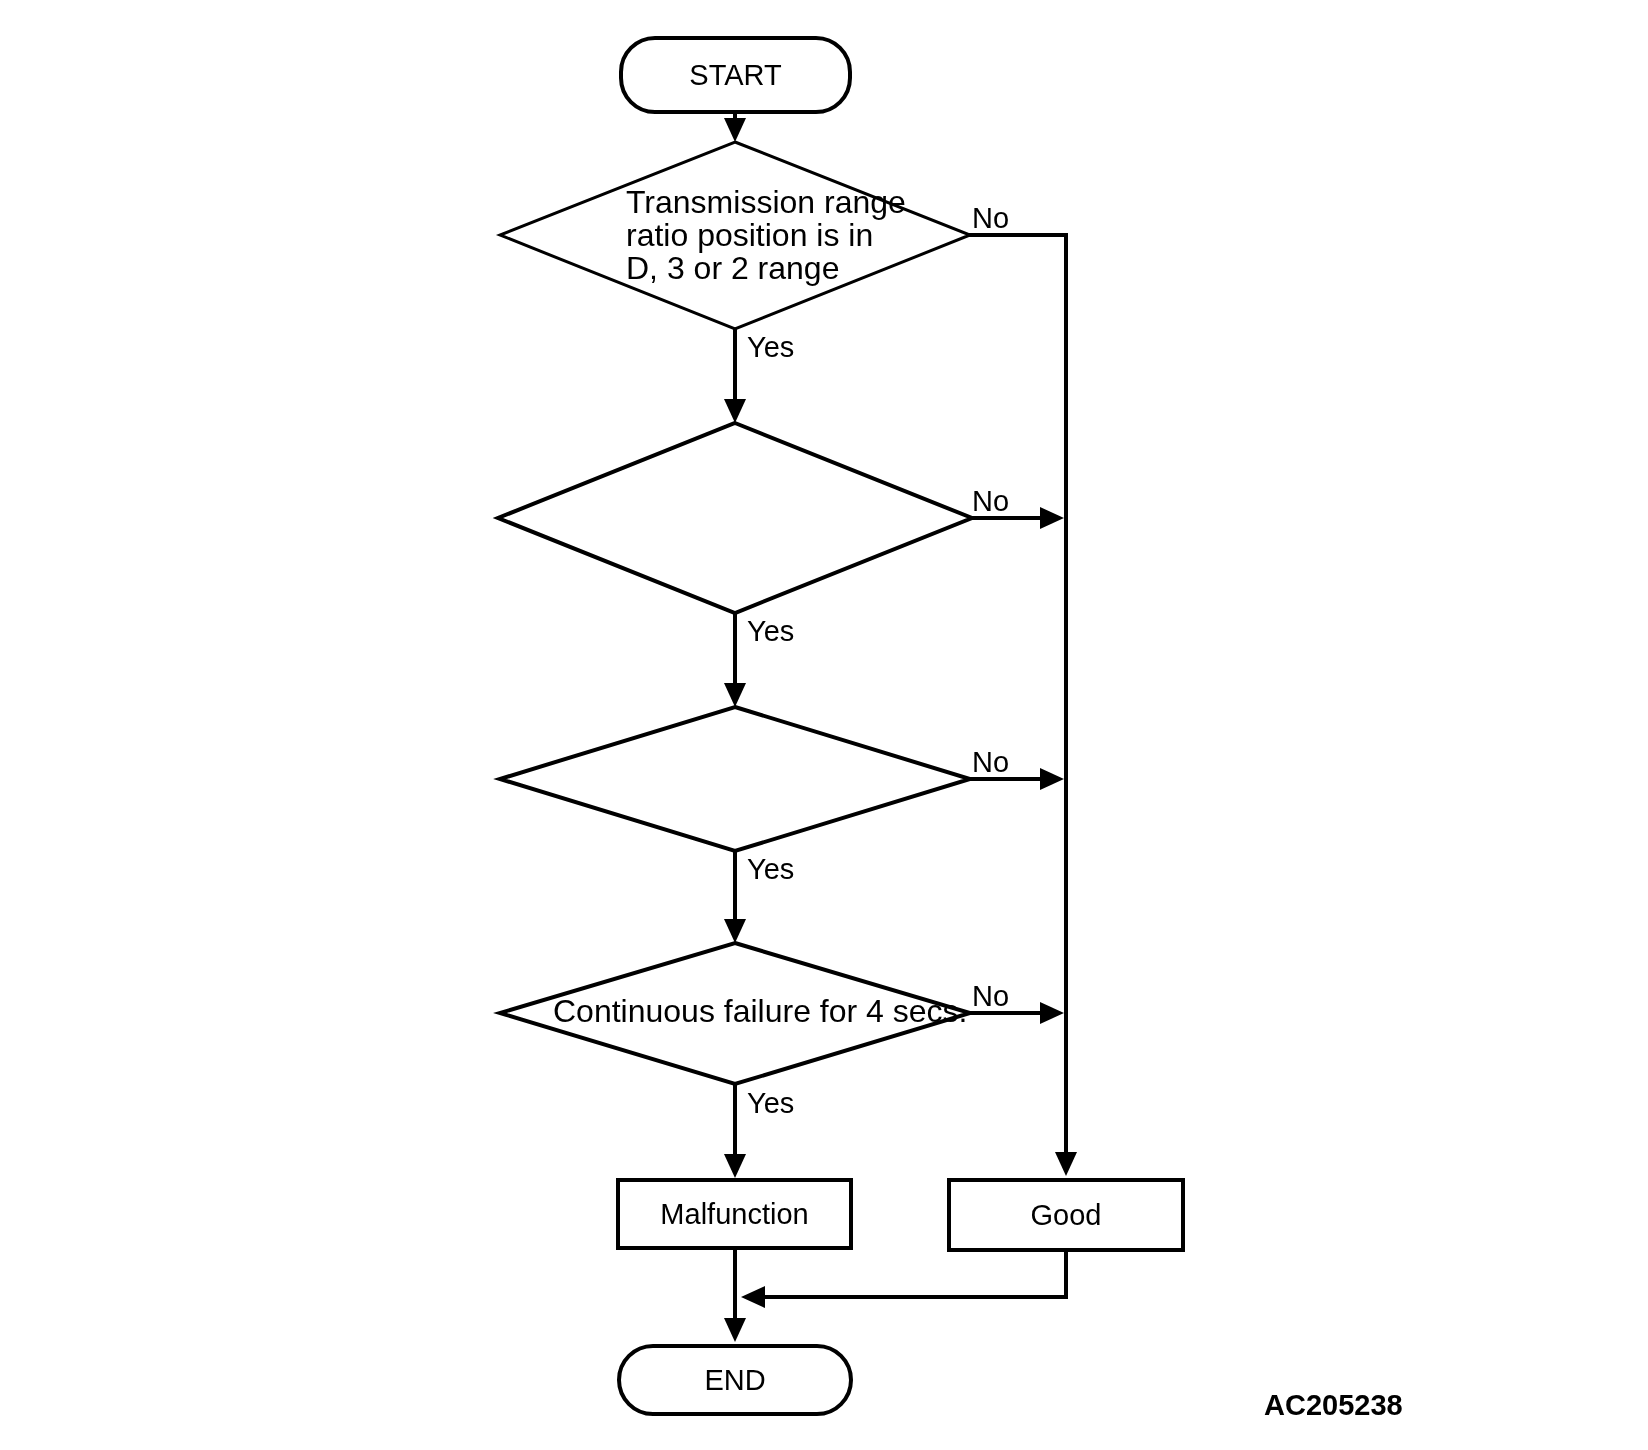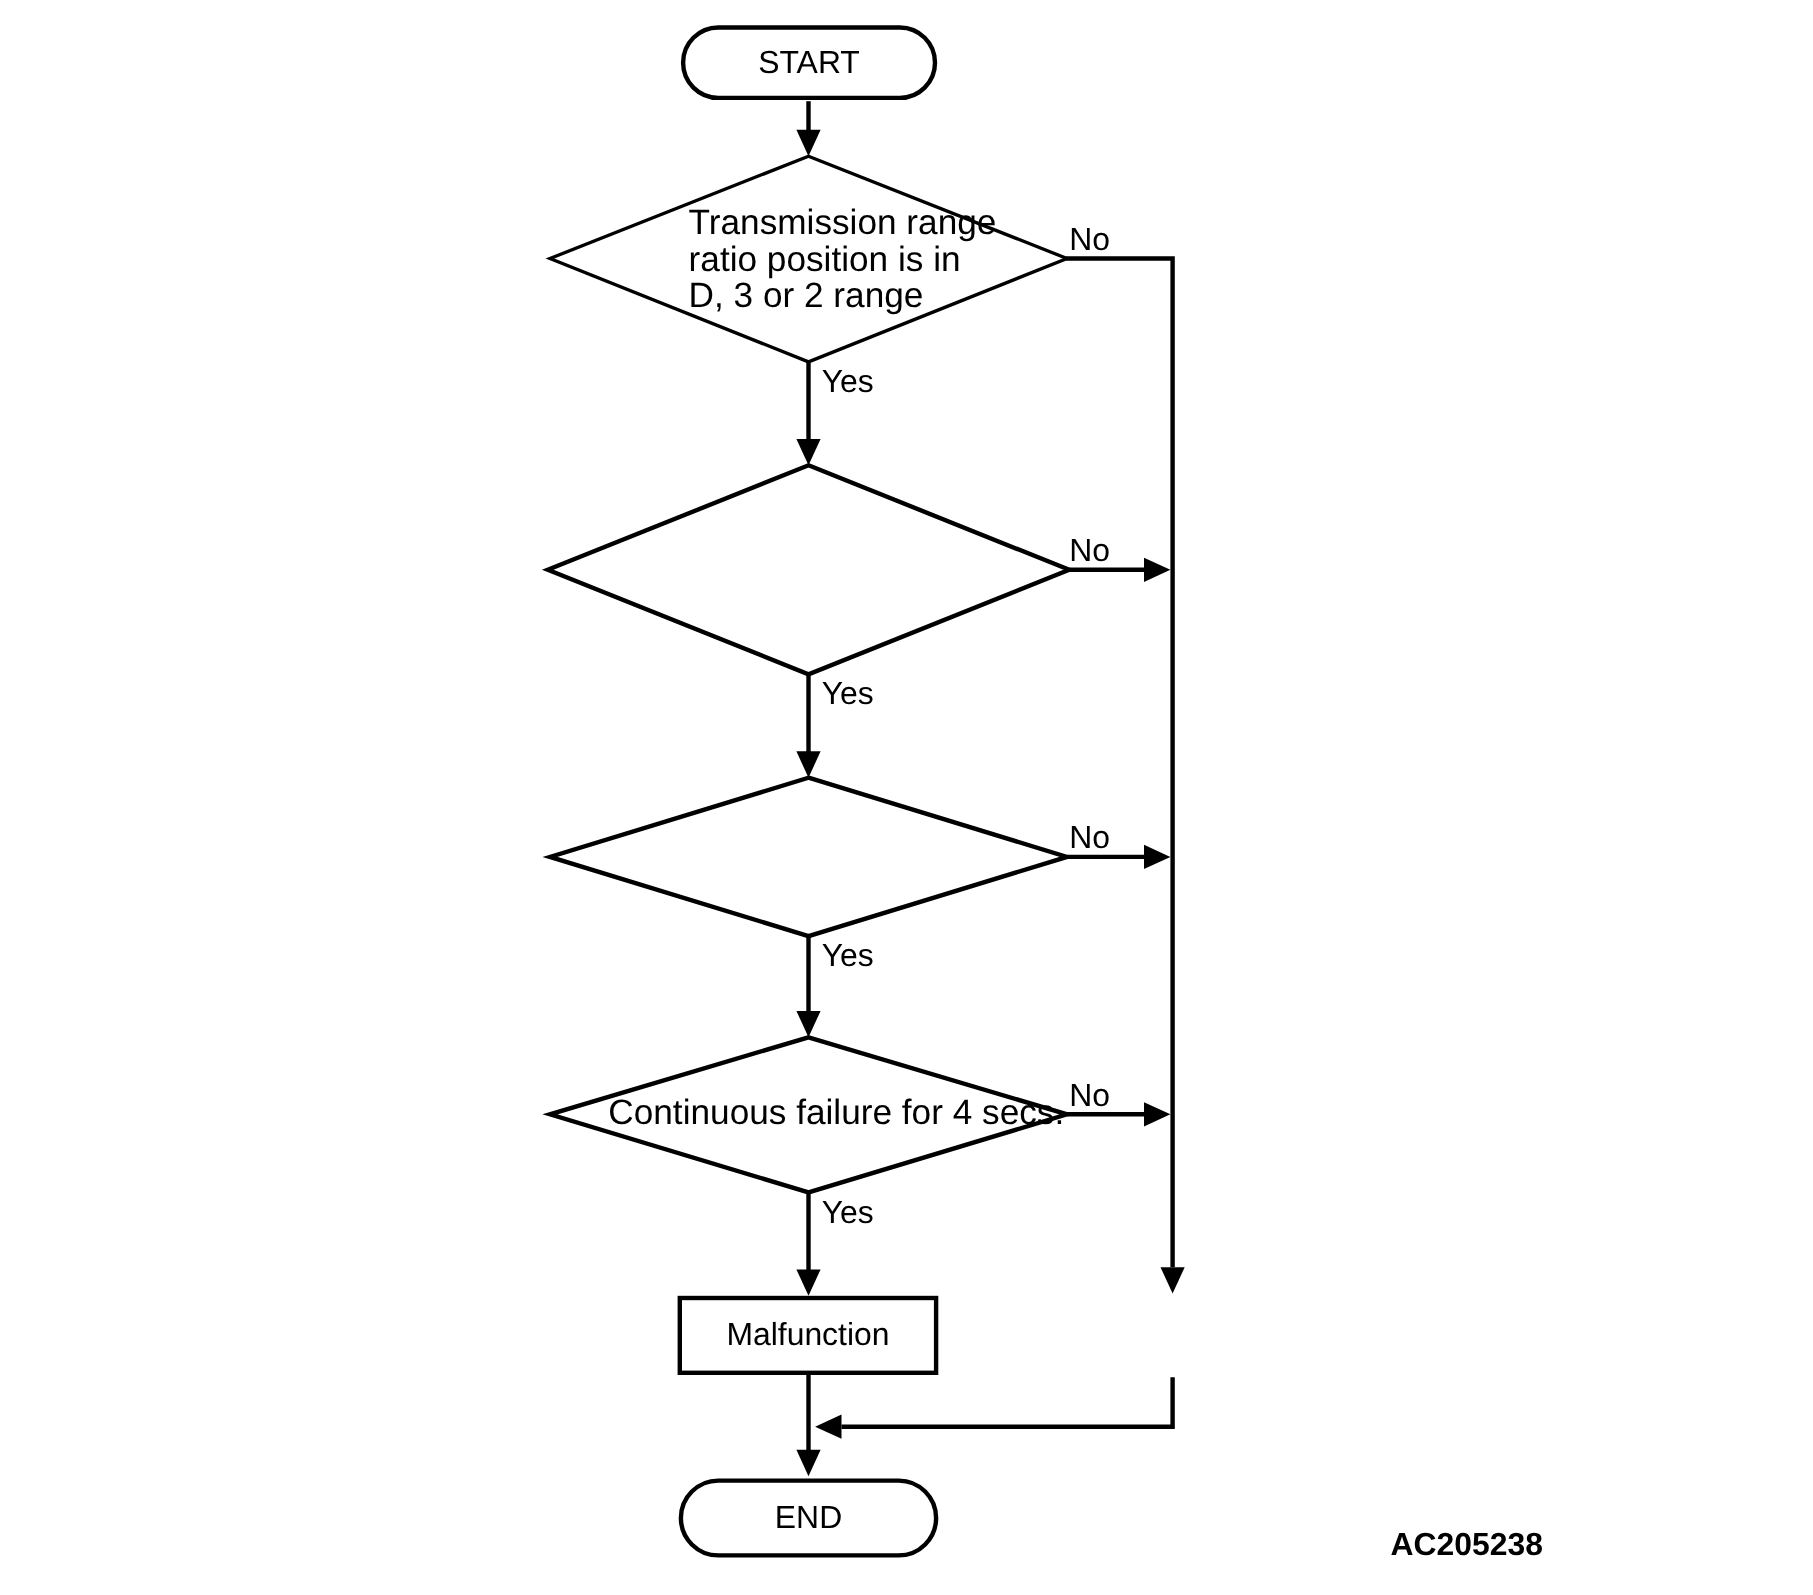--- a/index.html
+++ b/index.html
@@ -87,28 +87,31 @@
     <path class="stroke" stroke-width="4" d="M970 779 H1042"></path>
     <polygon class="head" points="1064,779 1040,768 1040,790"></polygon>
 
     <path class="stroke" stroke-width="4" d="M970 1013 H1042"></path>
     <polygon class="head" points="1064,1013 1040,1002 1040,1024"></polygon>
 
     <path class="stroke" stroke-width="4" d="M1066 1252 V1297 H765"></path>
     <polygon class="head" points="741,1297 765,1286 765,1308"></polygon>
   </svg>
 
-  <div class="node terminal" style="left:619px; top:23px; width:233px; height:68px;">
+  <div class="node terminal" style="left:619px; top:36px; width:233px; height:78px;">
     <span>START</span>
   </div>
 
   <div class="node" style="left:616px; top:1178px; width:237px; height:72px;">
     <span>Malfunction</span>
   </div>
 
+  <div class="node" style="left:947px; top:1178px; width:238px; height:74px;">
+    <span>Good</span>
+  </div>
 
   <div class="node terminal" style="left:617px; top:1344px; width:236px; height:72px;">
     <span>END</span>
   </div>
 
   <div class="dtext" style="left:626px; top:186px;">
     <div>Transmission range</div>
     <div>ratio position is in</div>
     <div>D, 3 or 2 range</div>
   </div>

